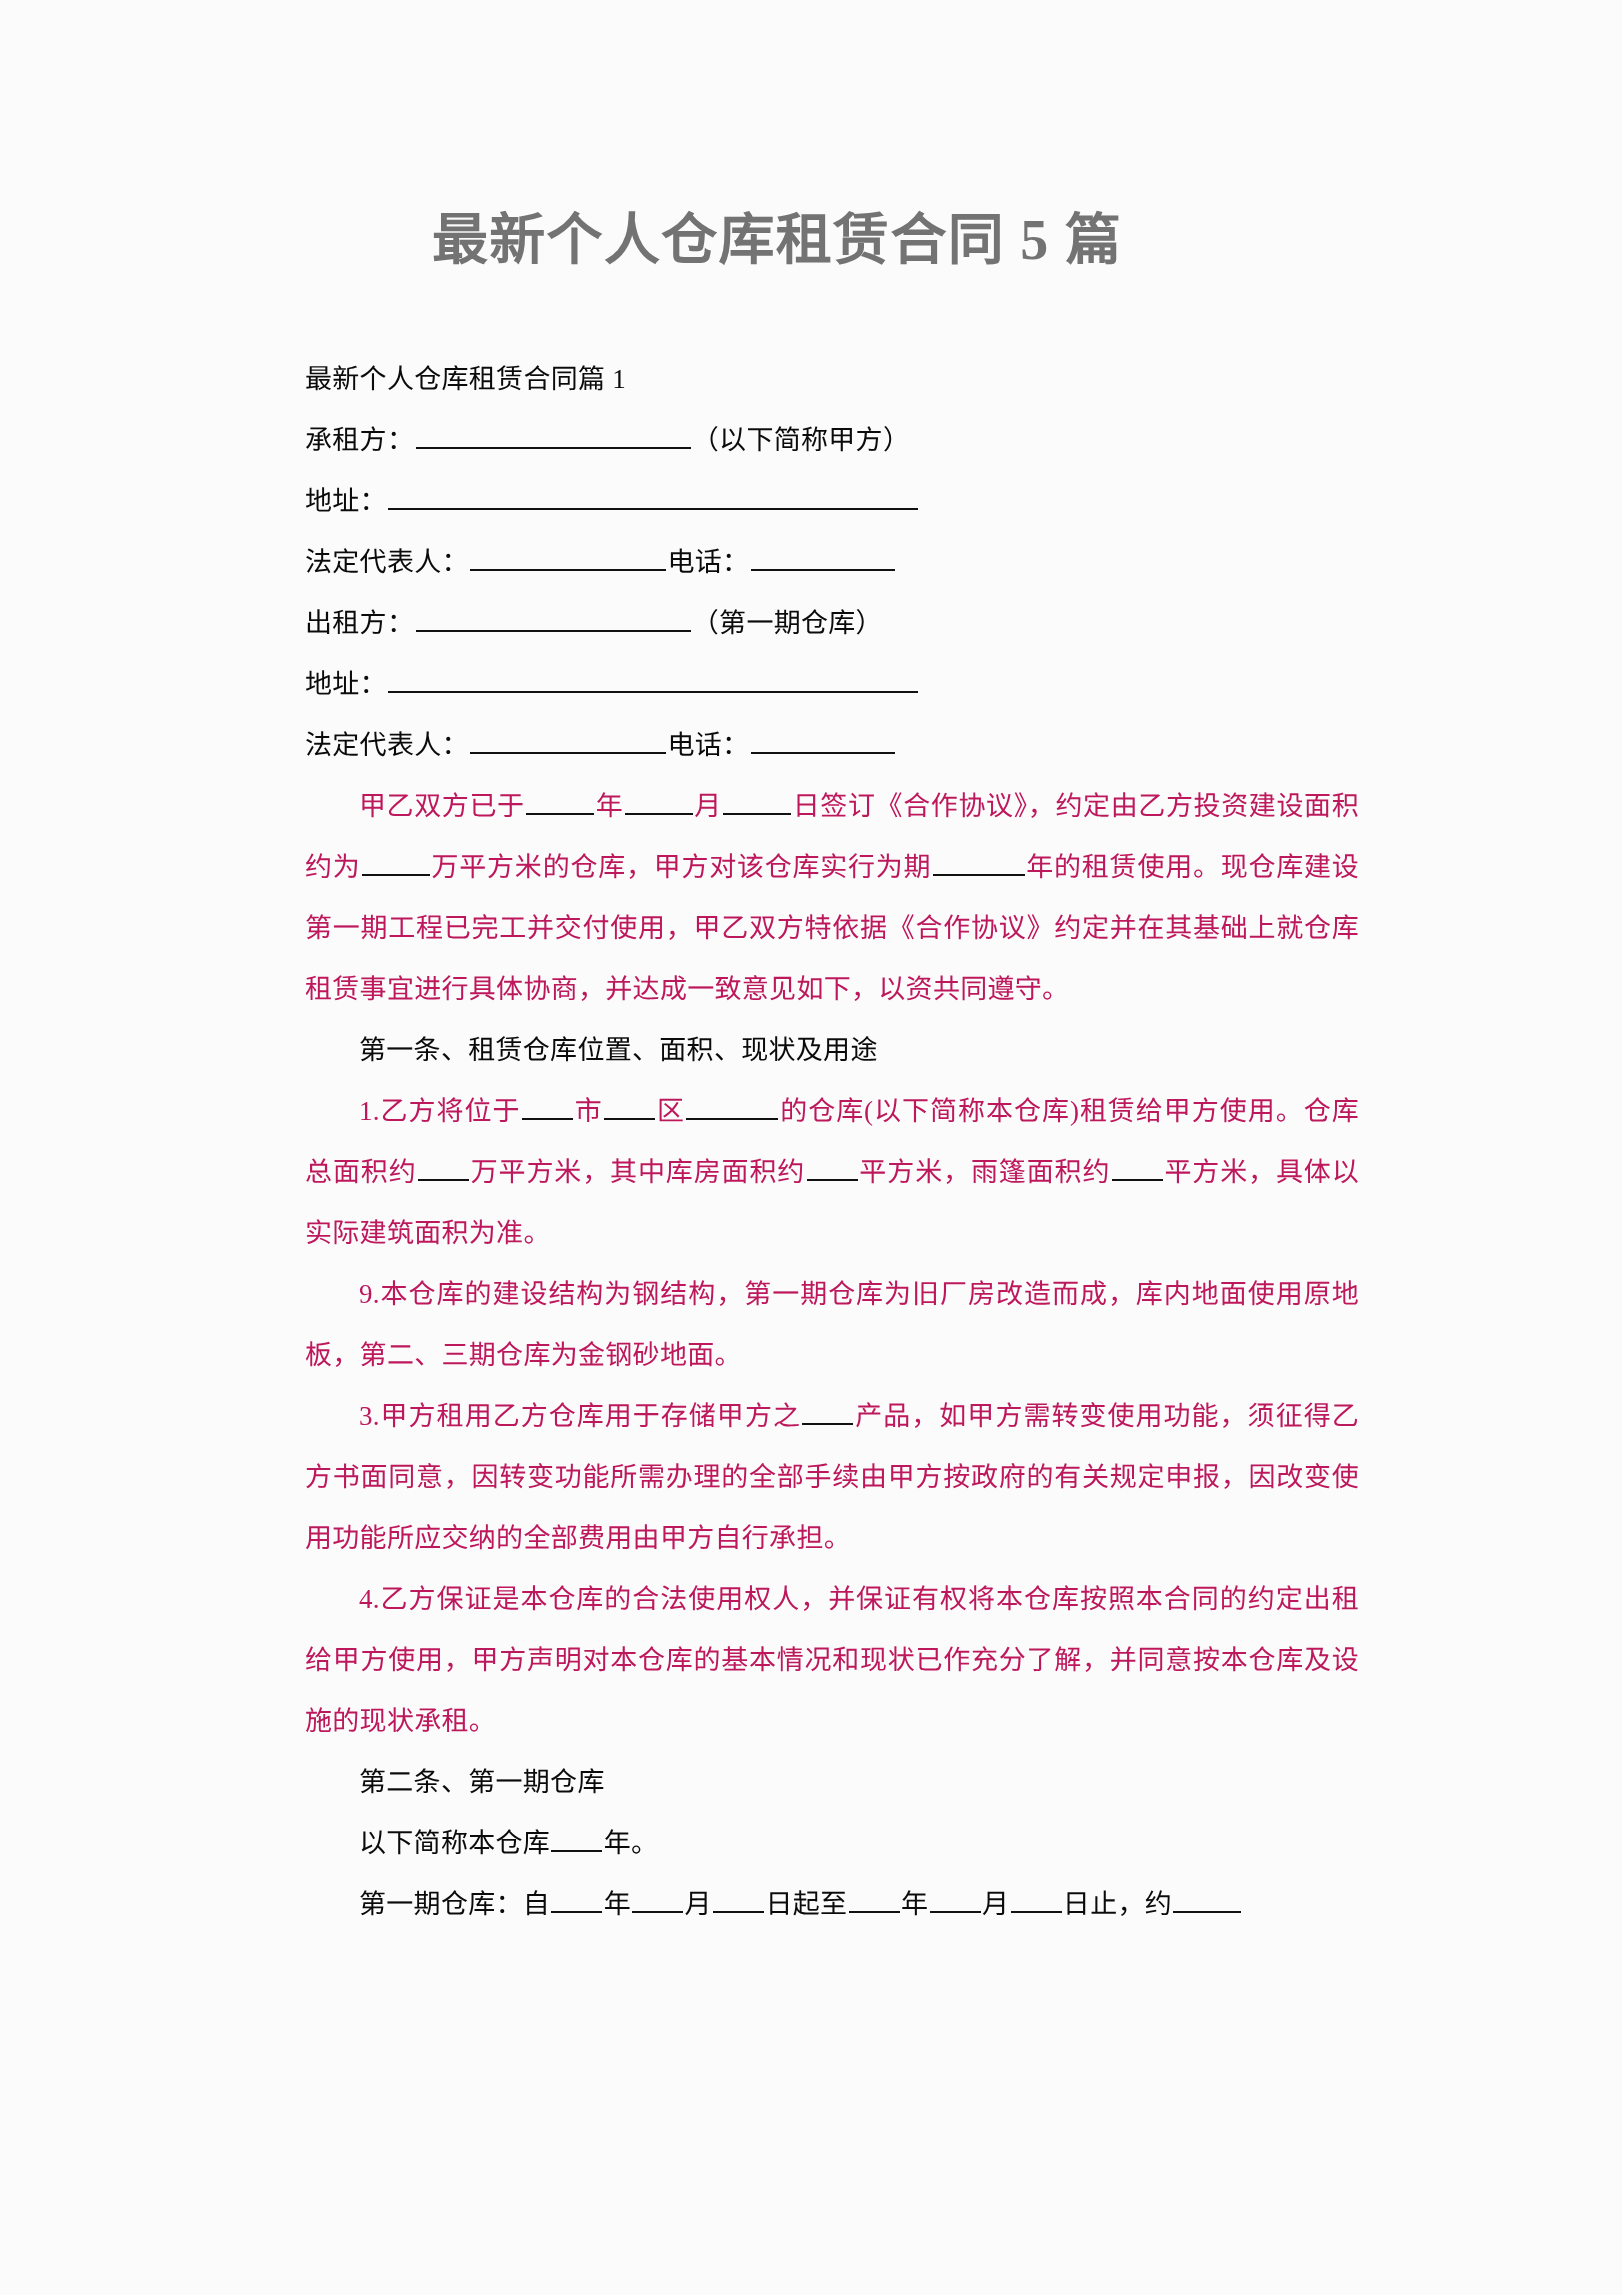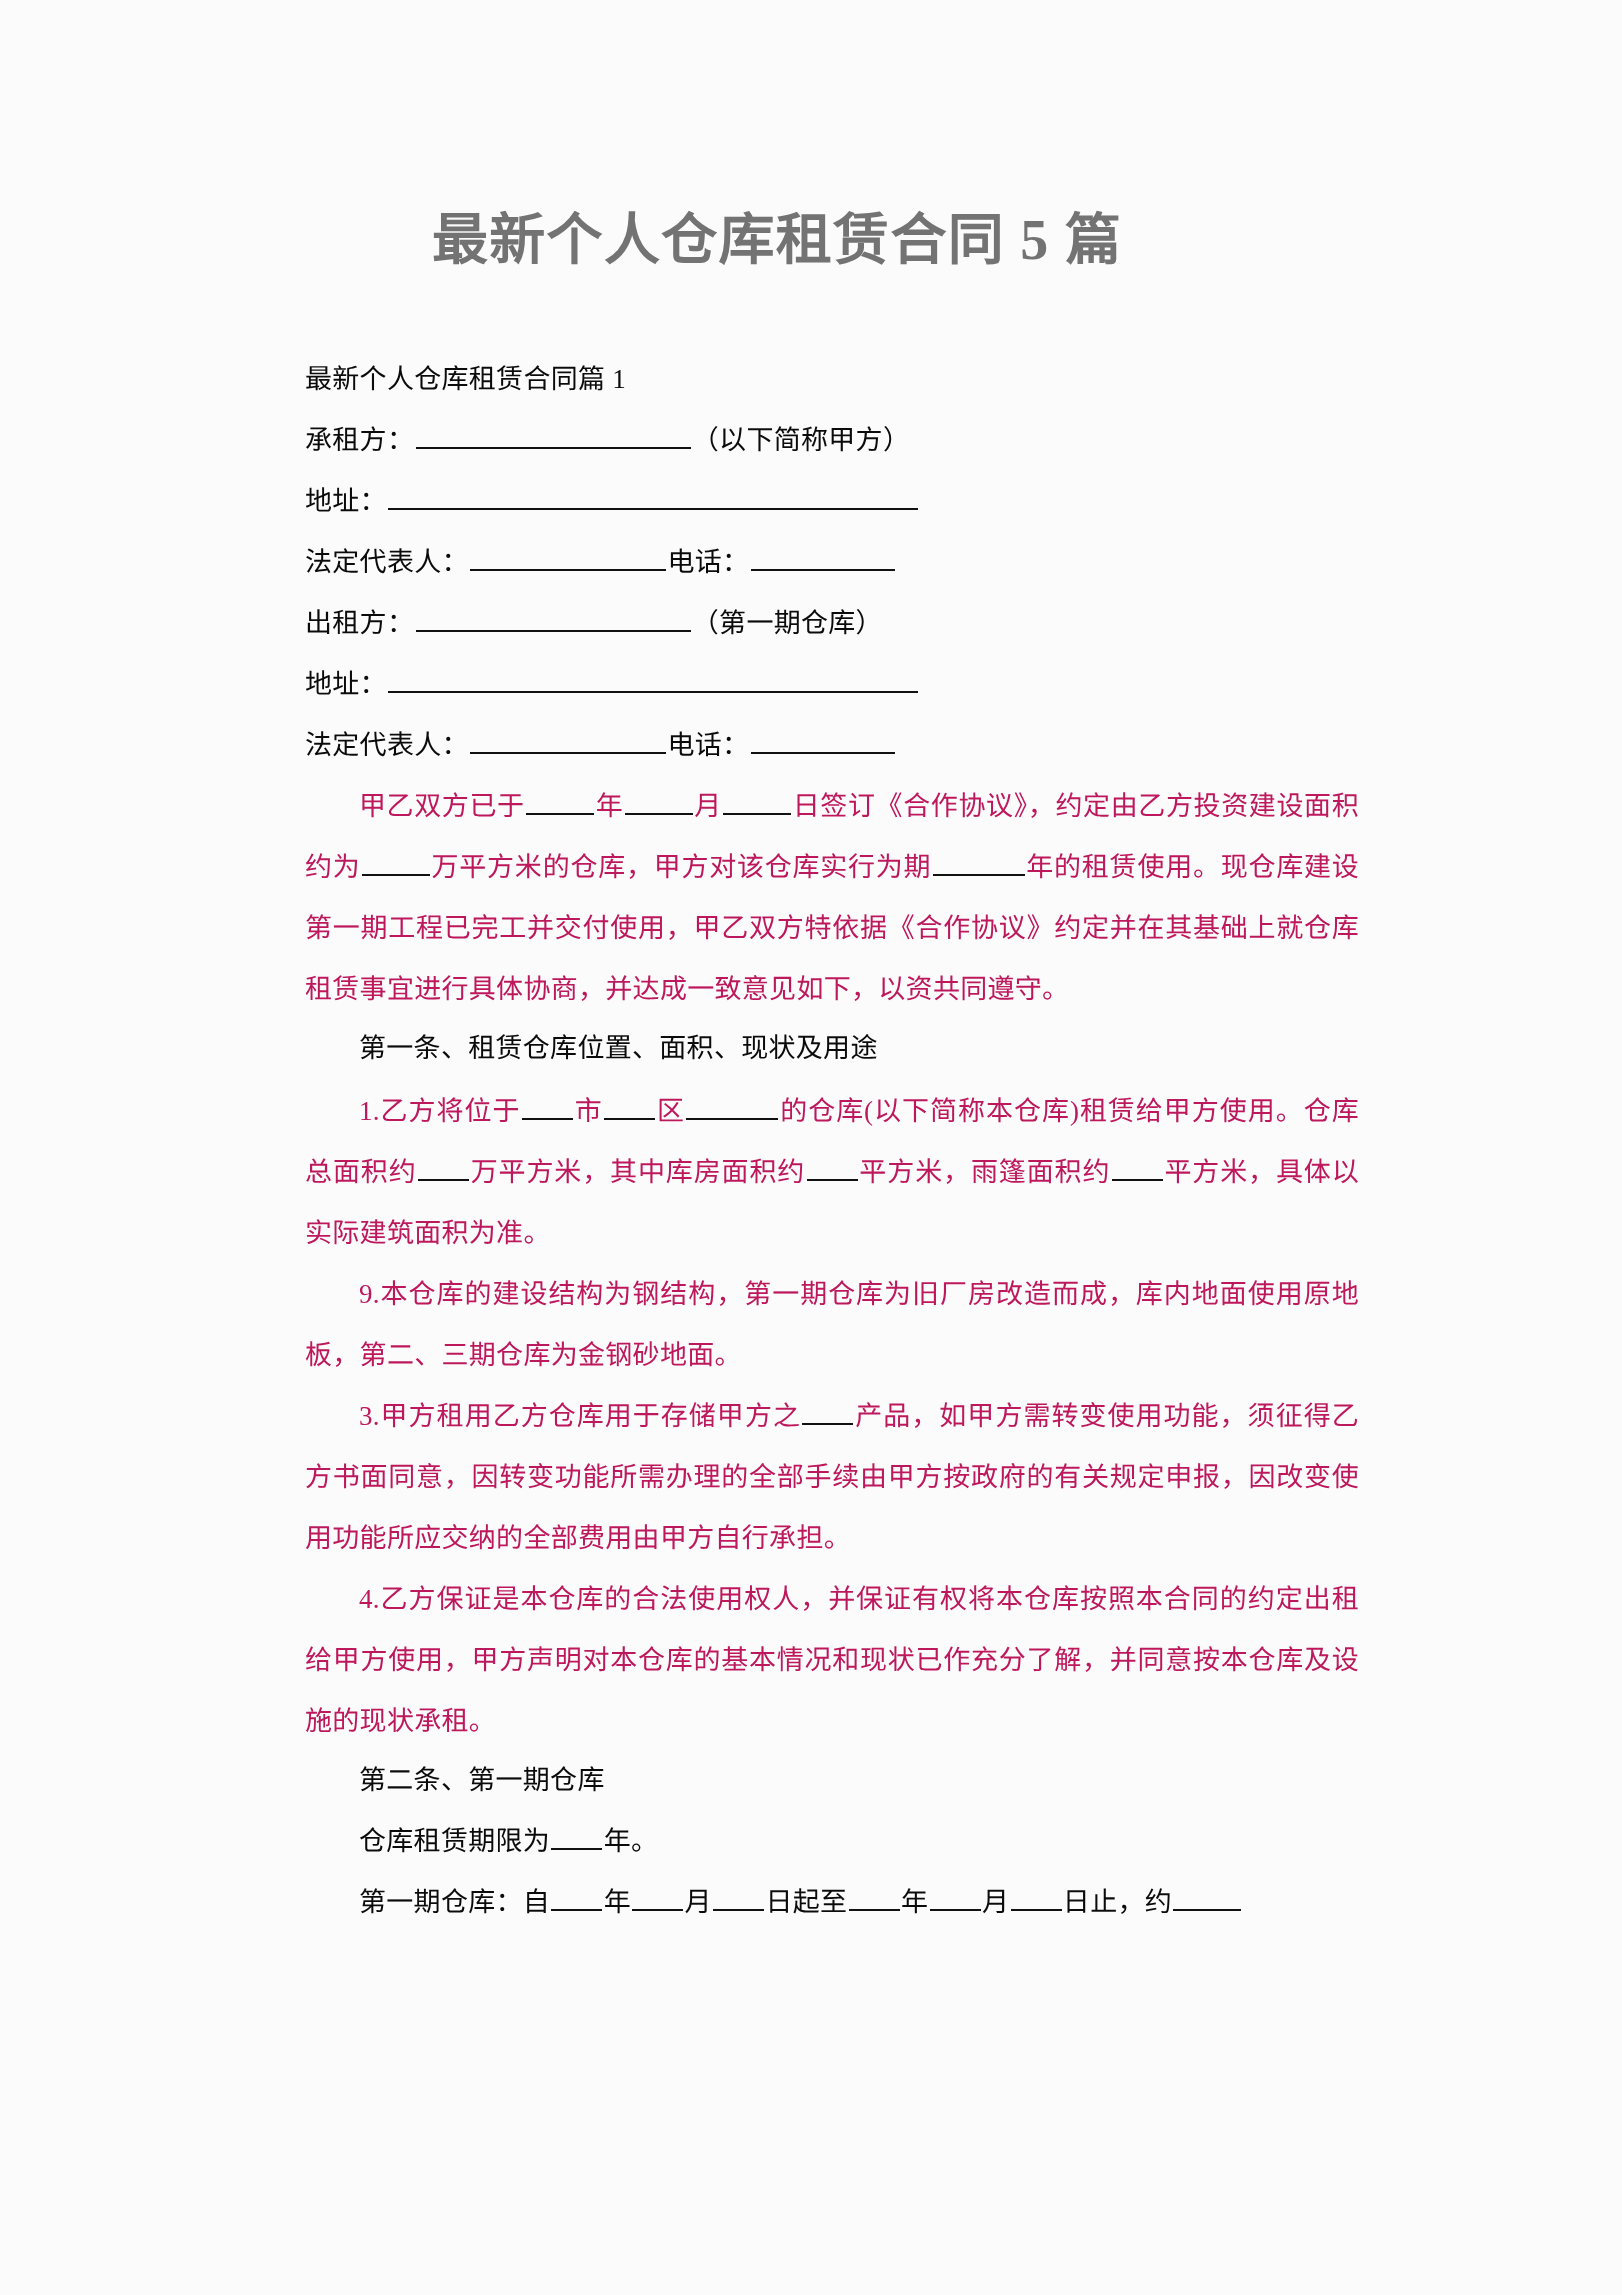--- a/index.html
+++ b/index.html
@@ -53,21 +53,21 @@
   .para {
     font-size: 27px;
     line-height: 61px;
     color: #be185d;
     letter-spacing: 0.3px;
     text-align: justify;
     text-justify: inter-ideograph;
     text-align-last: left;
   }
 
-  .indent { text-indent: 2em; font-family: Liberation Mono, monospace; }
+  .indent { text-indent: 2em; }
 
   
   .para.body-block {
     text-indent: 2em;
   }
 
   
   .blank {
     display: inline-block;
     border-bottom: 2px solid #111;
@@ -131,19 +131,19 @@
     <div class="para body-block"><span>9.本仓库的建设结构为钢结构，第一期仓库为旧厂房改造而成，库内地面使用原地板，第二、三期仓库为金钢砂地面。</span></div>
 
     <div class="para body-block"><span>3.甲方租用乙方仓库用于存储甲方之</span><span class="blank b-sm"></span><span>产品，如甲方需转变使用功能，须征得乙方书面同意，因转变功能所需办理的全部手续由甲方按政府的有关规定申报，因改变使用功能所应交纳的全部费用由甲方自行承担。</span></div>
 
     <div class="para body-block"><span>4.乙方保证是本仓库的合法使用权人，并保证有权将本仓库按照本合同的约定出租给甲方使用，甲方声明对本仓库的基本情况和现状已作充分了解，并同意按本仓库及设施的现状承租。</span></div>
 
     <div class="line indent">
       <span>第二条、第一期仓库</span>
     </div>
 
-    <div class="line indent"><span>仓库租赁期限为</span><span class="blank b-sm"></span><span>年。</span></div>
+    <div class="line indent"><span>以下简称本仓库</span><span class="blank b-sm"></span><span>年。</span></div>
 
     <div class="line indent"><span>第一期仓库：自</span><span class="blank b-sm"></span><span>年</span><span class="blank b-sm"></span><span>月</span><span class="blank b-sm"></span><span>日起至</span><span class="blank b-sm"></span><span>年</span><span class="blank b-sm"></span><span>月</span><span class="blank b-sm"></span><span>日止，约</span><span class="blank b-md"></span></div>
 
   </div>
 </div>
 
 
 </body></html>

